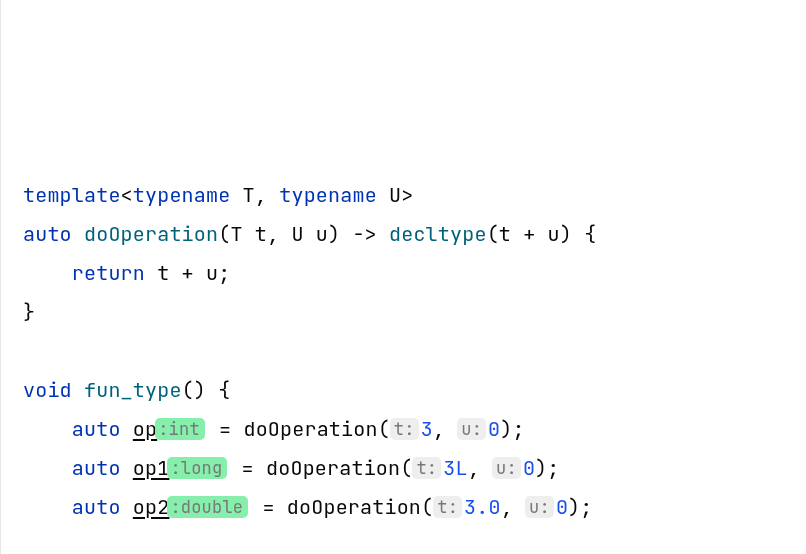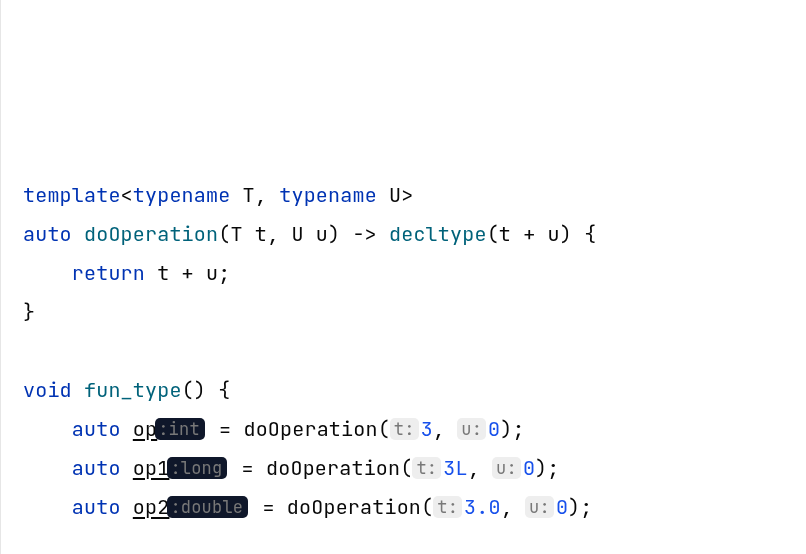--- a/index.html
+++ b/index.html
@@ -22,21 +22,21 @@
     color: #787878;
     background: #eeeeee;
     border-radius: 5px;
     padding: 0 4px;
     font-size: 17px;
     vertical-align: 1px;
     margin-right: 2px;
   }
   .hintafter {
     color: #787878;
-    background: #0f172a;
+    background: #86efac;
     border-radius: 5px;
     padding: 0 5px 0 3px;
     font-size: 17px;
     vertical-align: 1px;
     margin-left: -2px;
     margin-right: 2px;
   }
   .wavy {
     text-decoration-line: underline;
     text-decoration-style: wavy;

